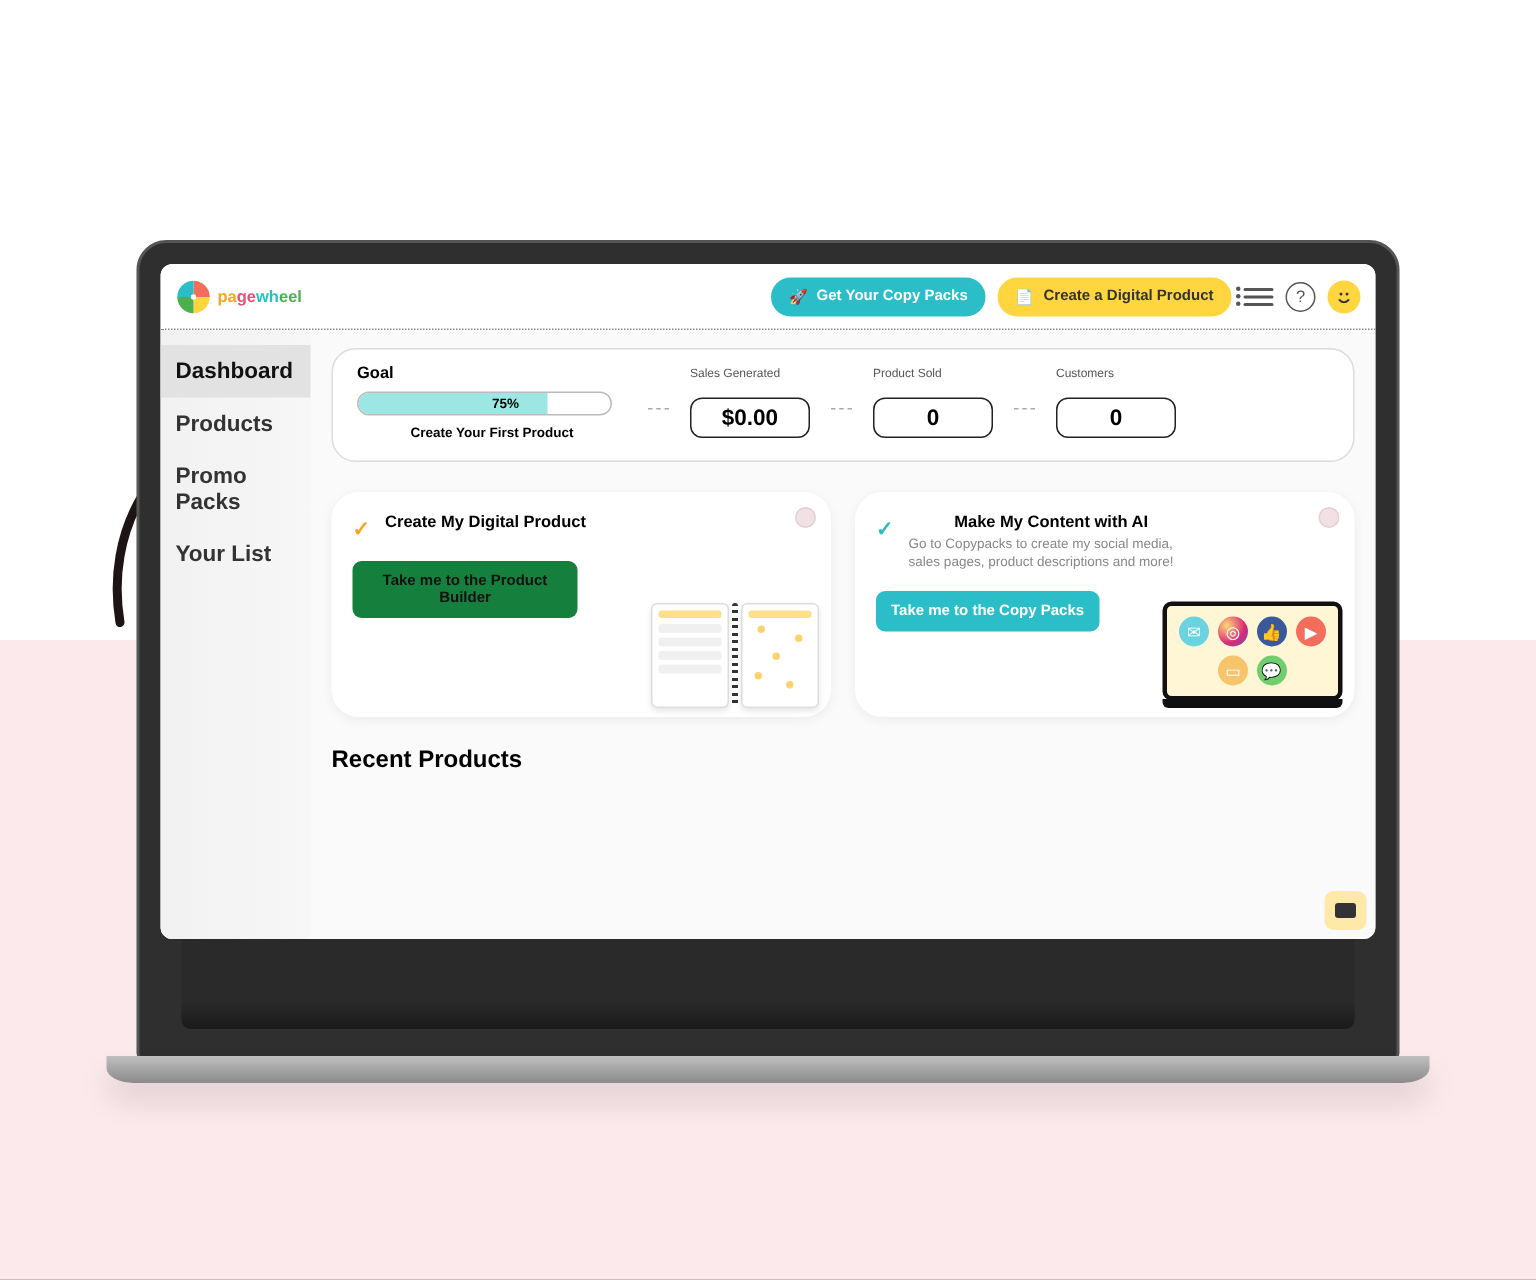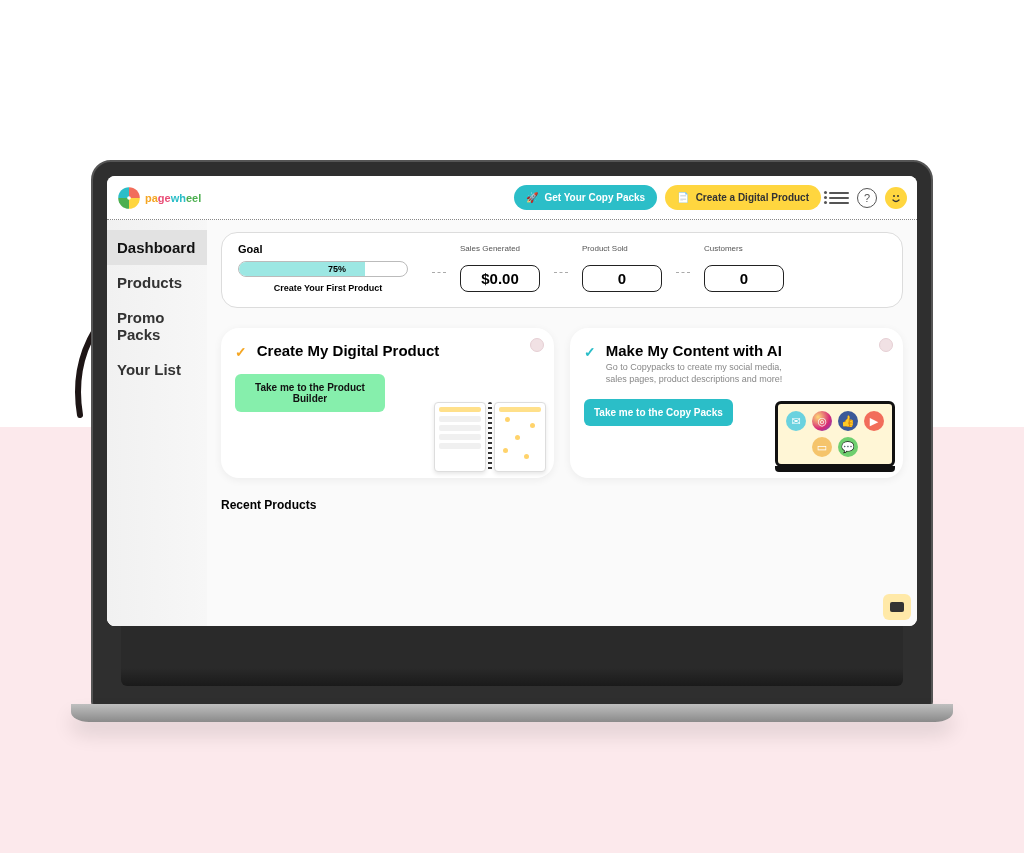--- a/index.html
+++ b/index.html
@@ -134,27 +134,27 @@
   .stat-value { font-size:15px; font-weight:800; }
   .cards-row { display:flex; gap:16px; margin-top:20px; }
   .option-card {
     flex:1; background:#fff; border-radius:18px; box-shadow:0 2px 8px rgba(0,0,0,0.06);
     padding:14px 14px 18px 14px; position:relative; min-height:150px;
   }
   .card-head { display:flex; gap:10px; align-items:flex-start; }
   .check { font-size:14px; font-weight:900; margin-top:2px;}
   .check.yellow{color:#f5a623}
   .check.teal{color:#2bbec8}
-  .card-title { font-size:15px; font-weight:800; }
+  .card-title { font-size:11px; font-weight:800;text-align:center; }
   .card-sub { font-size:9px; color:#888; margin-top:2px; line-height:1.35; max-width:190px;}
   .cta {
     margin-top:14px; border-radius:6px; padding:8px 10px; font-size:10px; font-weight:800;
     display:inline-block; max-width:150px; cursor:pointer; border:none;
   }
-  .cta.yellow{background:#86efac;color:#111}
+  .cta.yellow{background:#15803d;color:#111}
   .cta.teal{background:#2bbec8;color:#fff}
   .card-illus { position:absolute; right:8px; bottom:6px; }
   .close-dot{position:absolute;right:10px;top:10px;width:14px;height:14px;border-radius:50%;background:#f1e1e4;border:1px solid #e6cfd4}
   
   .notebook{display:flex;gap:2px}
   .page{width:52px;height:70px;background:#fff;border:1px solid #ddd;border-radius:4px;box-shadow:0 2px 4px rgba(0,0,0,.1);padding:4px;position:relative}
   .page .hl{height:5px;background:#ffe08a;border-radius:2px;margin-bottom:4px}
   .page .row{height:6px;background:#f0f0f0;border-radius:2px;margin-bottom:3px}
   .page .dotset{position:absolute;inset:10px 6px 6px 6px}
   .page .dot{position:absolute;width:5px;height:5px;border-radius:50%;background:#ffd36b}
@@ -163,21 +163,21 @@
   .mini-laptop{width:120px}
   .mini-screen{background:#fff6d6;border:3px solid #111;border-radius:6px;height:66px;display:flex;flex-wrap:wrap;align-content:center;justify-content:center;gap:6px;padding:4px}
   .mini-base{height:6px;background:#111;border-radius:0 0 4px 4px;margin-top:-1px}
   .app-icon{width:20px;height:20px;border-radius:50%;display:flex;align-items:center;justify-content:center;color:#fff;font-size:11px}
   .ai-mail{background:#6bd2df}
   .ai-ig{background:radial-gradient(circle at 30% 30%,#feda75,#d62976 60%,#4f5bd5)}
   .ai-thumb{background:#3b5998}
   .ai-play{background:#f26d5b}
   .ai-note{background:#f5c46b}
   .ai-chat{background:#6fcf6f}
-  .section-title { font-size:12px; font-weight:800; margin-top:20px; }
+  .section-title { font-size:16px; font-weight:800; margin-top:20px; }
   .chat-bubble{position:absolute;right:6px;bottom:6px;width:28px;height:26px;background:#ffe9a8;border-radius:6px;display:flex;align-items:center;justify-content:center}
   .chat-bubble::after{content:"";position:absolute;right:14px;bottom:-4px;border:4px solid transparent;border-top-color:#ffe9a8}
   .chat-bubble span{width:14px;height:10px;background:#333;border-radius:2px}
 </style>
 </head>
 <body>
 
 <svg class="arrow" viewBox="0 0 130 170">
   <path d="M20 160 C10 100, 40 40, 110 20" stroke="#1d1515" stroke-width="6" fill="none" stroke-linecap="round"></path>
   <path d="M110 20 L92 14 M110 20 L96 36" stroke="#1d1515" stroke-width="6" fill="none" stroke-linecap="round"></path>

